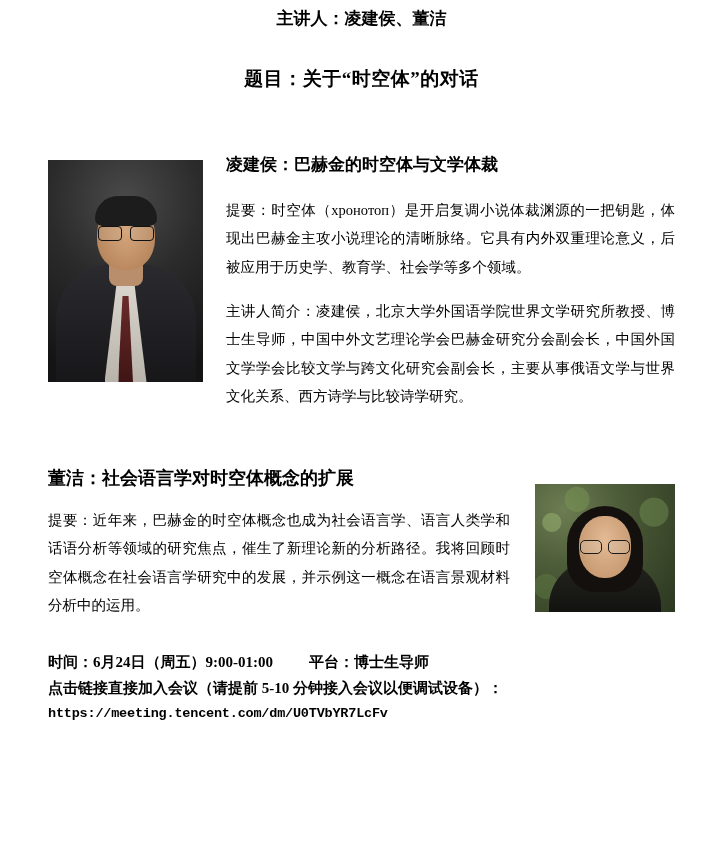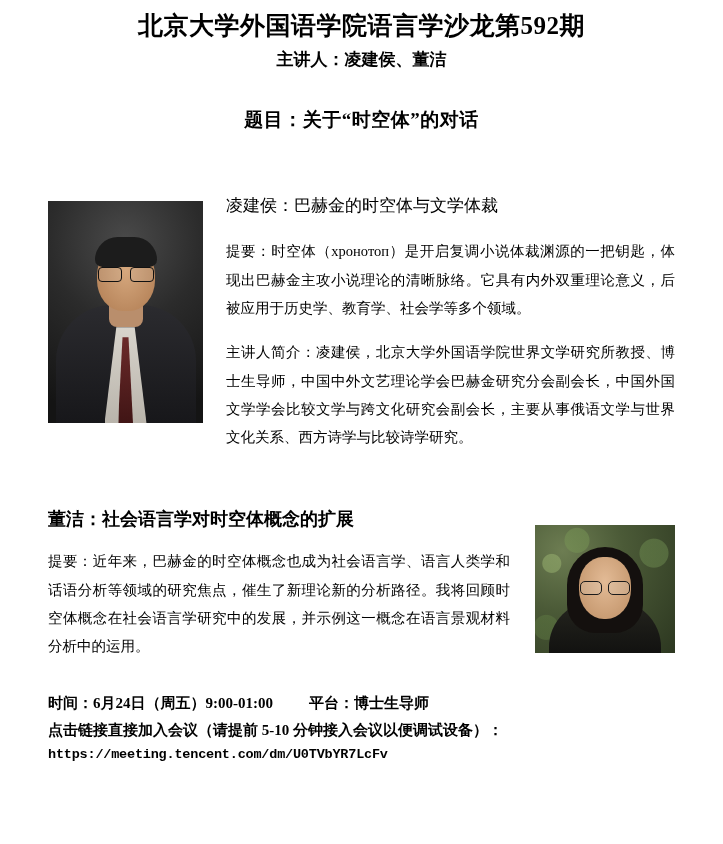--- a/index.html
+++ b/index.html
@@ -58,21 +58,21 @@
     position: relative;
     overflow: hidden;
     background: #1a1a1a;
   }
   .talk1-body {
     flex: 1 1 auto;
     padding-left: 23px;
   }
   .speaker-head {
     font-size: 17px;
-    font-weight: normal;
+    font-weight: bold;
     line-height: 1.3;
     margin: 0 0 20px 0;
   }
   .para {
     font-size: 14.5px;
     line-height: 1.95;
     text-align: justify;
     text-justify: inter-ideograph;
     margin: 0 0 16px 0;
   }
@@ -247,21 +247,20 @@
     background: rgba(220,215,205,0.2);
   }
   .p2-glass::before { left: 2px; }
   .p2-glass::after { right: 2px; }
 </style>
 </head>
 <body>
 
 <div class="page">
 
-  <div class="title">北京大学外国语学院语言学沙龙第592期</div>
   <div class="subtitle">主讲人：凌建侯、董洁</div>
   <div class="topic">题目：关于“时空体”的对话</div>
 
   <div class="talk1">
 
     <div class="photo1">
       <div class="p1-bg"></div>
       <div class="p1-suit"></div>
       <div class="p1-shirt"></div>
       <div class="p1-tie"></div>

